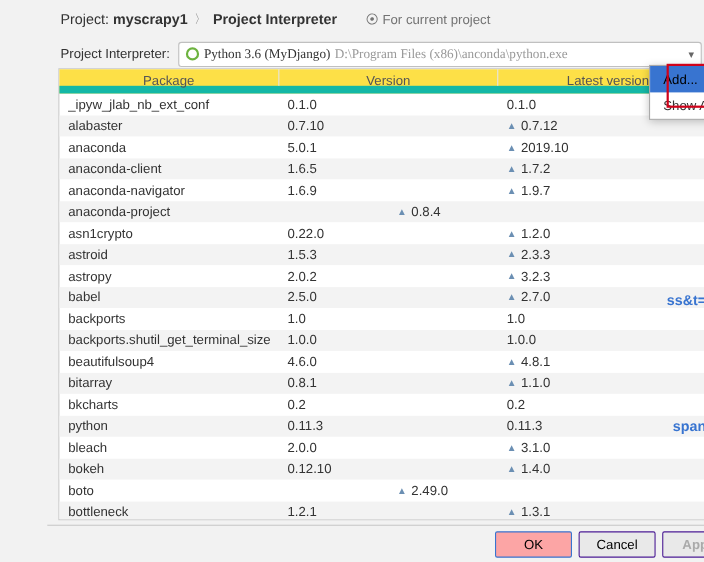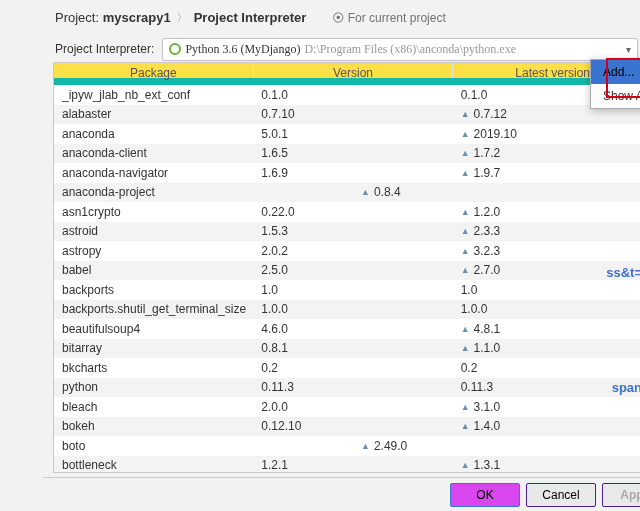--- a/index.html
+++ b/index.html
@@ -30,21 +30,21 @@
 .tbody { overflow: hidden; height: calc(100% - 22px); }
 .row { display: flex; height: 19.5px; align-items: center; }
 .row:nth-child(even) { background: #f3f3f3; }
 .row div { flex: 1; padding: 0 8px; white-space: nowrap; overflow: hidden; }
 .row .lv { display: flex; align-items: center; gap: 4px; }
 .up { color: #6b8fb3; font-size: 9px; }
 .sidetools { position: absolute; top: 62px; right: 2px; width: 22px; display: flex; flex-direction: column; align-items: center; gap: 6px; color: #777; }
 .sidetools span { font-size: 13px; cursor: default; }
 .footer { position: absolute; bottom: 0; left: 0; right: 0; height: 34px; border-top: 1px solid #c9c9c9; display: flex; justify-content: flex-end; align-items: center; padding: 0 10px; gap: 6px; background: #f2f2f2; }
 .footer button { min-width: 70px; padding: 4px 10px; border: 1px solid #4c1d95; background: #e9e9e9; border-radius: 2px; font-size: 12px; }
-.footer button.primary { border: 1px solid #3874d0; background: #d946ef; }
+.footer button.primary { border: 1px solid #3874d0; background: #fca5a5; }
 .footer button.disabled { color: #aaa; font-weight: bold; }
 .outside { position: absolute; right: -2px; color: #3874d0; font-size: 13px; font-weight: bold; }
 </style>
 </head>
 <body>
 
 <div class="dialog">
   <div class="header">
     <div class="breadcrumb">
       <span><span>Project:</span> <span class="proj">myscrapy1</span></span>

